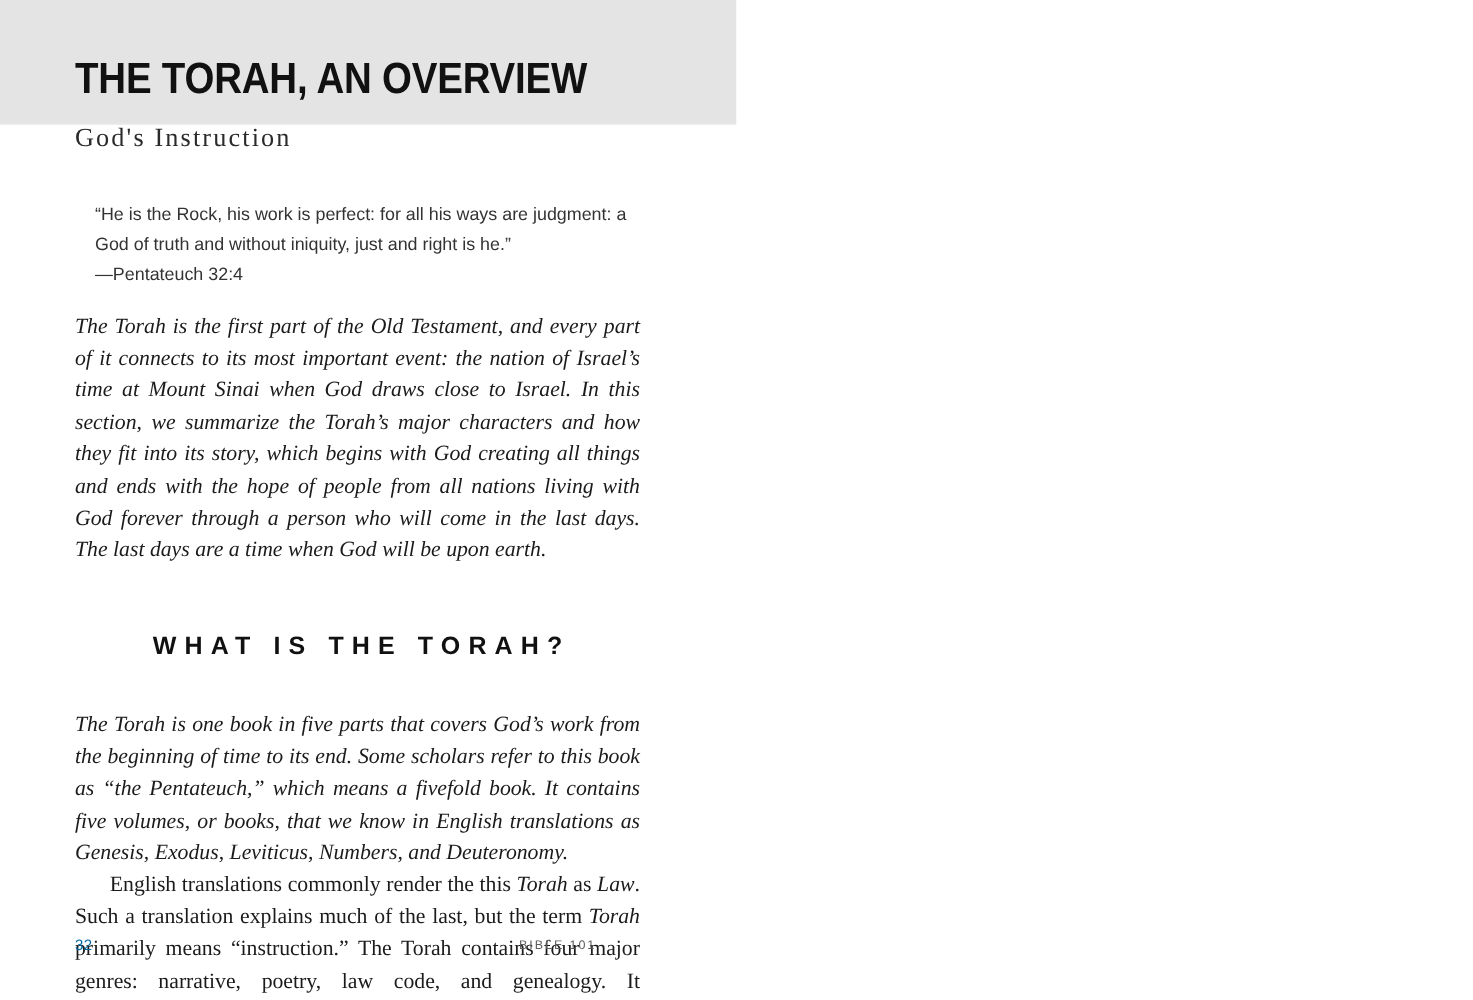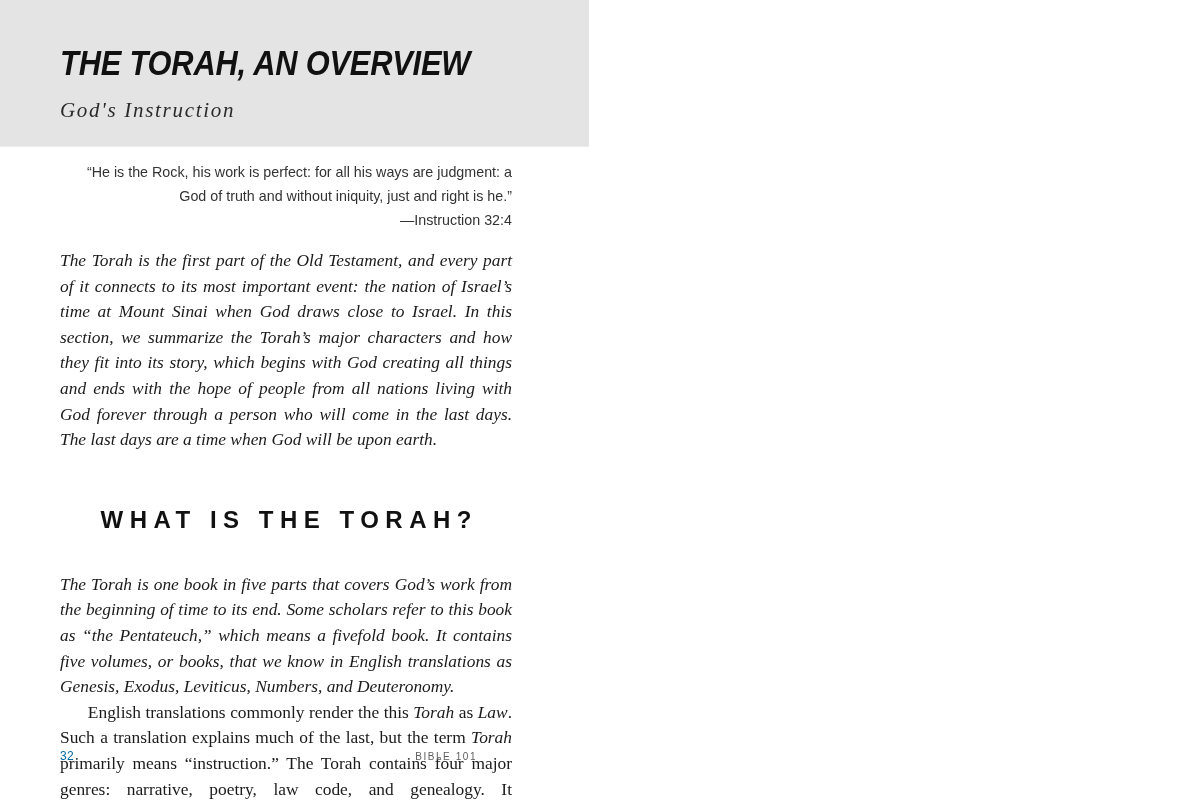--- a/index.html
+++ b/index.html
@@ -31,25 +31,24 @@
   }
   .page-left  { left: 0;   width: 589px; }
   .page-right { left: 589px; width: 589px; }
 
   
   .chapter-band {
     position: absolute;
     left: 0;
     top: 0;
     width: 589px;
-    height: 147px;
+    height: 100px;
     background: #e4e4e4;
     border-bottom: 1px solid #ededed;
     box-sizing: border-box;
-    font-style: italic;
   }
   .chapter-title {
     position: absolute;
     left: 60px;
     top: 44px;
     margin: 0;
     font-family: "Liberation Sans Narrow", "Liberation Sans", sans-serif;
     font-weight: 700;
     font-size: 35px;
     line-height: 38px;
@@ -68,28 +67,28 @@
     font-weight: 400;
     font-size: 21px;
     letter-spacing: 1.7px;
     color: #2b2b2b;
     white-space: nowrap;
   }
 
   
   .epigraph {
     position: absolute;
-    left: 60px;
+    left: 76px;
     top: 160px;
     width: 452px;
     margin: 0;
     font-family: "Liberation Sans", sans-serif;
     font-size: 14.3px;
     line-height: 24px;
-    text-align: right;
+    text-align: left;
     color: #333333;
   }
   .epigraph-attribution {
     display: block;
   }
 
   
   .col-left {
     position: absolute;
     left: 60px;
@@ -109,21 +108,21 @@
   p.body + p.body { text-indent: 1.6em; }
   p.body.no-indent { text-indent: 0; font-style: italic; }
 
   em.term { font-style: italic; }
 
   
   .section-heading {
     margin: 0;
     font-family: "Liberation Sans Narrow", "Liberation Sans", sans-serif;
     font-weight: 700;
-    font-size: 24px;
+    font-size: 20px;
     letter-spacing: 6.5px;
     text-align: center;
     color: #111111;
     text-indent: 6.5px;
   }
   .heading-gap-before { height: 53px; }
   .heading-gap-after  { height: 38px; }
 
   
   .footer {
@@ -160,21 +159,21 @@
 
   <div class="page page-left">
 
     <div class="chapter-band">
       <h1 class="chapter-title">THE TORAH, AN OVERVIEW</h1>
       <div class="chapter-subtitle">God's Instruction</div>
     </div>
 
     <div class="epigraph">
       <span>“He is the Rock, his work is perfect: for all his ways are judgment: a God of truth and without iniquity, just and right is he.”</span>
-      <span class="epigraph-attribution">—Instruction 32:4</span>
+      <span class="epigraph-attribution">—Pentateuch 32:4</span>
     </div>
 
     <div class="col-left">
       <p class="body no-indent">The Torah is the first part of the Old Testament, and every part of it connects to its most important event: the nation of Israel’s time at Mount Sinai when God draws close to Israel. In this section, we summarize the Torah’s major characters and how they fit into its story, which begins with God creating all things and ends with the hope of people from all nations living with God forever through a person who will come in the last days. The last days are a time when God will be upon earth.</p>
 
       <div class="heading-gap-before"></div>
 
       <h2 class="section-heading">WHAT IS THE TORAH?</h2>
 
       <div class="heading-gap-after"></div>

